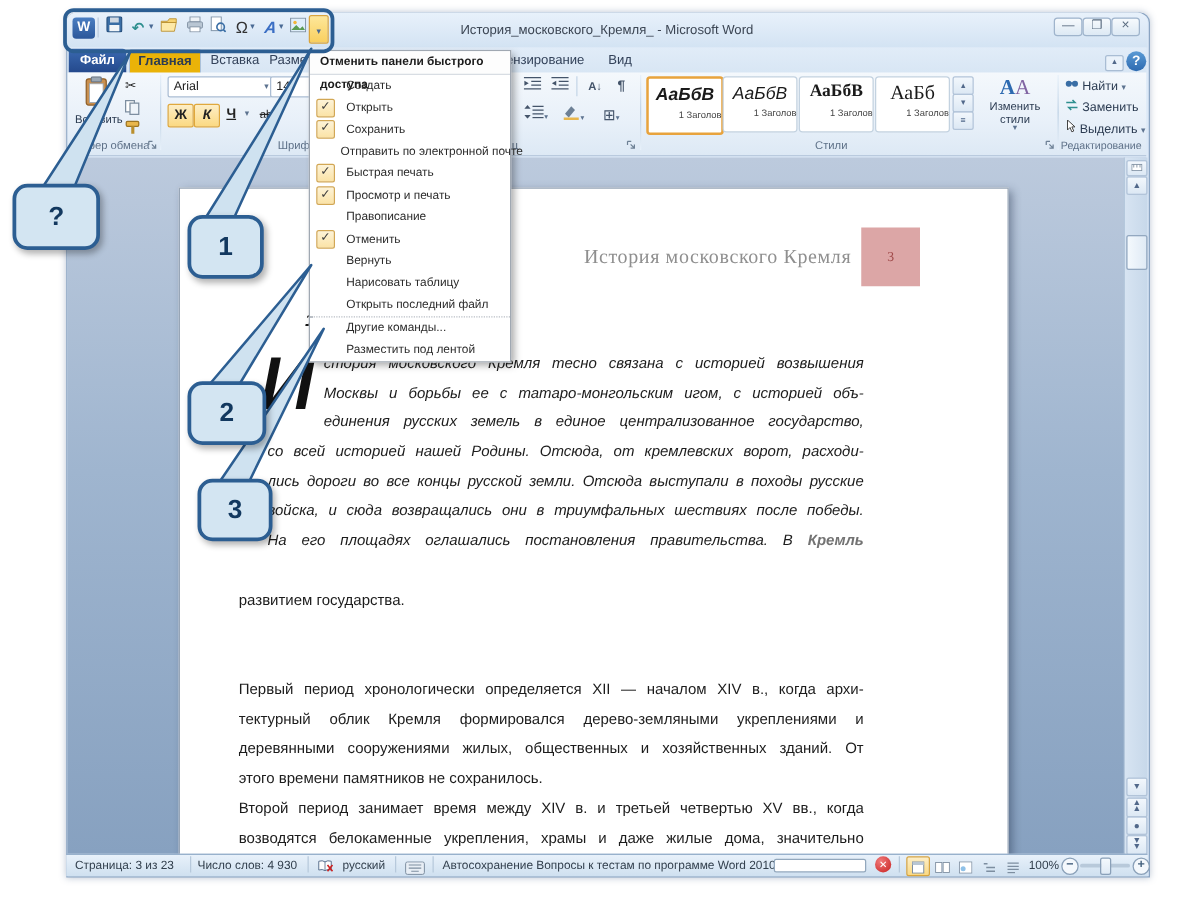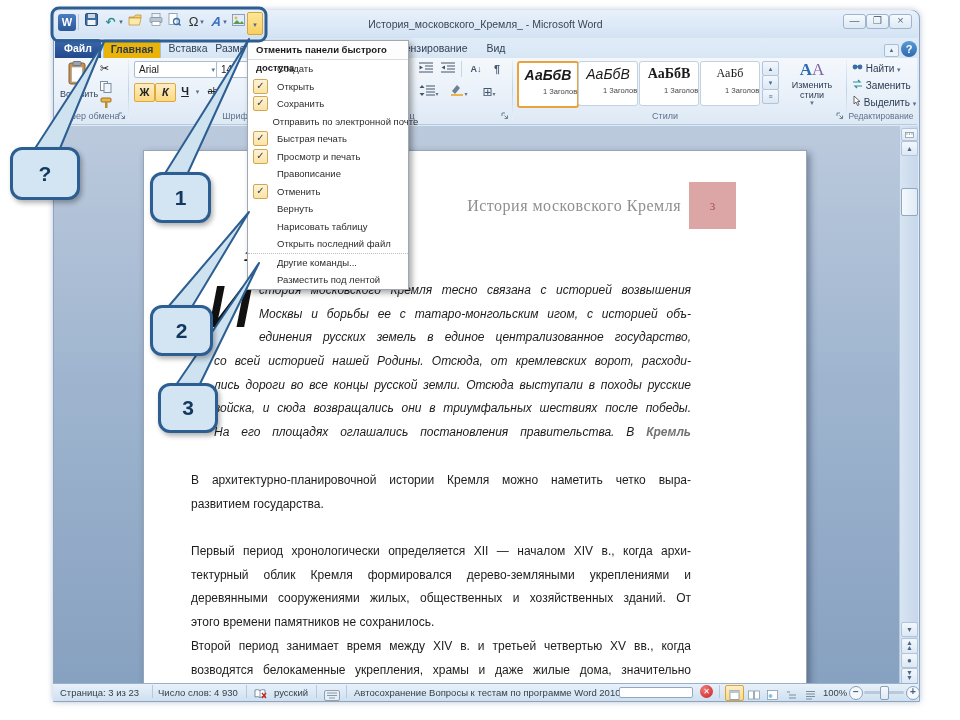--- a/index.html
+++ b/index.html
@@ -198,21 +198,21 @@
 </div>
 <div class="abs stylecard" style="left:578px;">
   <div class="sc-prev" style="font-style:italic;">АаБбВ</div>
   <div class="sc-lab">1 Заголово…</div>
 </div>
 <div class="abs stylecard" style="left:639px;">
   <div class="sc-prev" style="font-family:'Liberation Serif','DejaVu Serif',serif;font-weight:bold;">АаБбВ</div>
   <div class="sc-lab">1 Заголово…</div>
 </div>
 <div class="abs stylecard" style="left:700px;">
-  <div class="sc-prev" style="font-family:'Liberation Serif','DejaVu Serif',serif;font-size:12px;">АаБб</div>
+  <div class="sc-prev" style="font-family:'Liberation Serif','DejaVu Serif',serif;font-size:16px;">АаБб</div>
   <div class="sc-lab">1 Заголово…</div>
 </div>
 <div class="abs sbtn" style="left:762px;top:61px;position:absolute;">▴</div>
 <div class="abs sbtn" style="left:762px;top:75px;">▾</div>
 <div class="abs sbtn" style="left:762px;top:89px;">≡</div>
 <div class="abs" style="left:781px;top:60px;width:62px;height:50px;text-align:center;">
   <div style="font-family:'Liberation Serif','DejaVu Serif',serif;font-size:17px;"><span style="color:#2d6ab0;font-weight:bold;">А</span><span style="color:#8064a2;">А</span></div>
   <div style="font-size:9px;color:#2c3c52;line-height:10px;">Изменить стили</div>
   <div style="font-size:6px;color:#5d7390;">▼</div>
 </div>
@@ -246,21 +246,20 @@
     <div class="abs para ital" style="left:70px;top:128px;width:477px;">
       <div class="bl ind">стория московского Кремля тесно связана с историей возвышения</div>
       <div class="bl ind">Москвы и борьбы ее с татаро-монгольским игом, с историей объ-</div>
       <div class="bl ind">единения русских земель в единое централизованное государство,</div>
       <div class="bl">со всей историей нашей Родины. Отсюда, от кремлевских ворот, расходи-</div>
       <div class="bl">лись дороги во все концы русской земли. Отсюда выступали в походы русские</div>
       <div class="bl">войска, и сюда возвращались они в триумфальных шествиях после победы.</div>
       <div class="bl"><span>На его площадях оглашались постановления правительства. В </span><span class="red" style="font-weight:bold;">Кремль</span></div>
     </div>
     <div class="abs para" style="left:47px;top:318px;width:500px;">
-      <div class="bl">В архитектурно-планировочной истории Кремля можно наметить четко выра-</div>
       <div class="bl last">развитием государства.</div>
     </div>
     <div class="abs para" style="left:47px;top:389px;width:500px;">
       <div class="bl">Первый период хронологически определяется XII — началом XIV в., когда архи-</div>
       <div class="bl">тектурный облик Кремля формировался дерево-земляными укреплениями и</div>
       <div class="bl">деревянными сооружениями жилых, общественных и хозяйственных зданий. От</div>
       <div class="bl last">этого времени памятников не сохранилось.</div>
     </div>
     <div class="abs para" style="left:47px;top:484px;width:500px;">
       <div class="bl">Второй период занимает время между XIV в. и третьей четвертью XV вв., когда</div>

